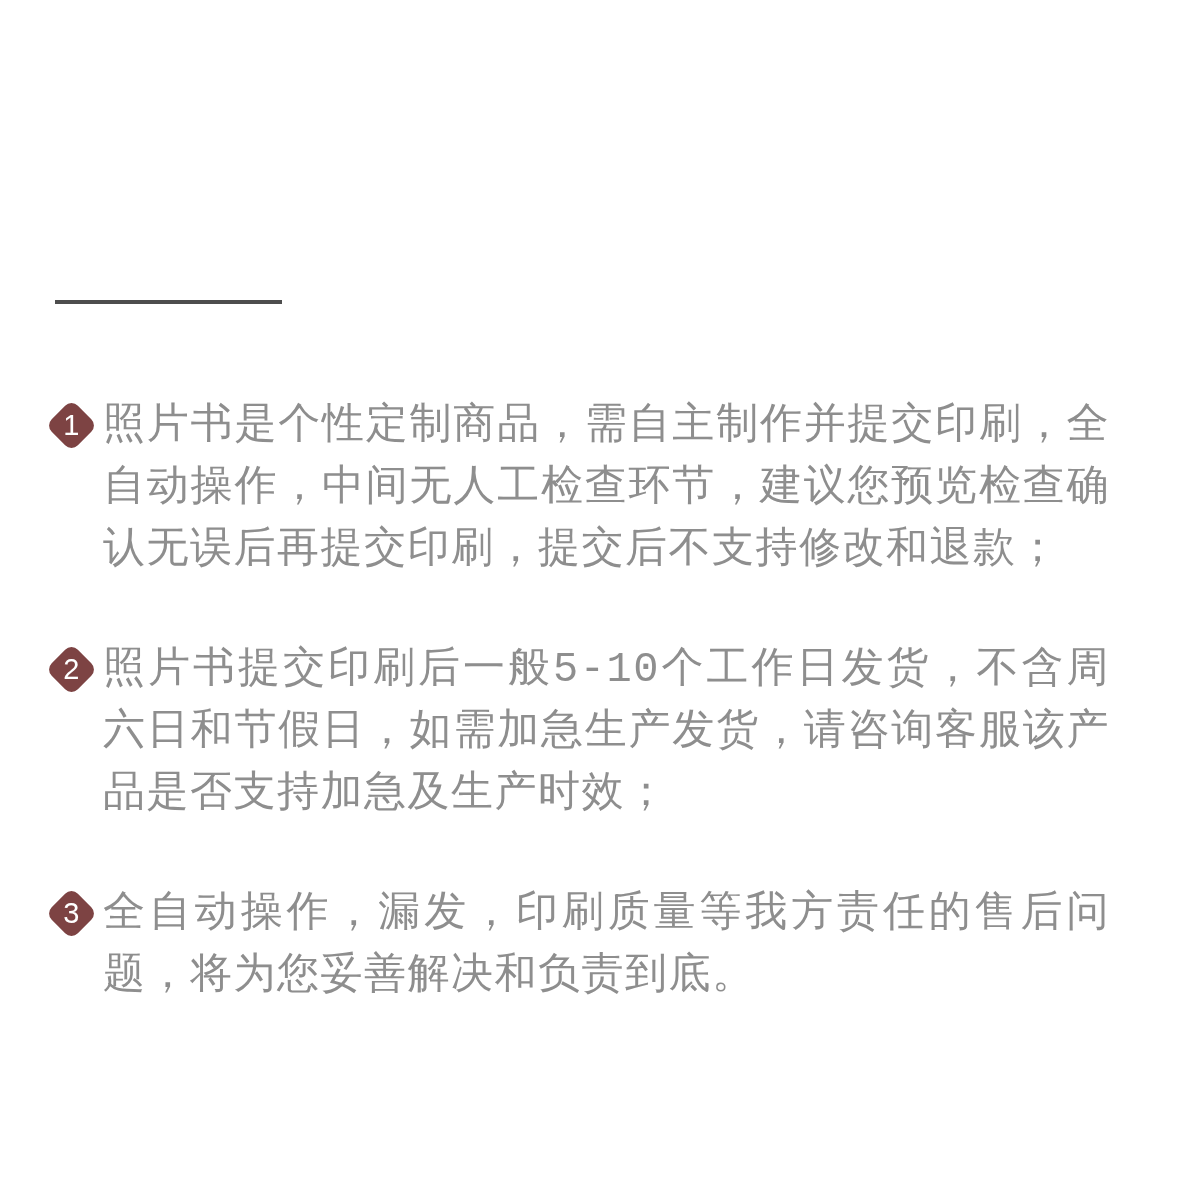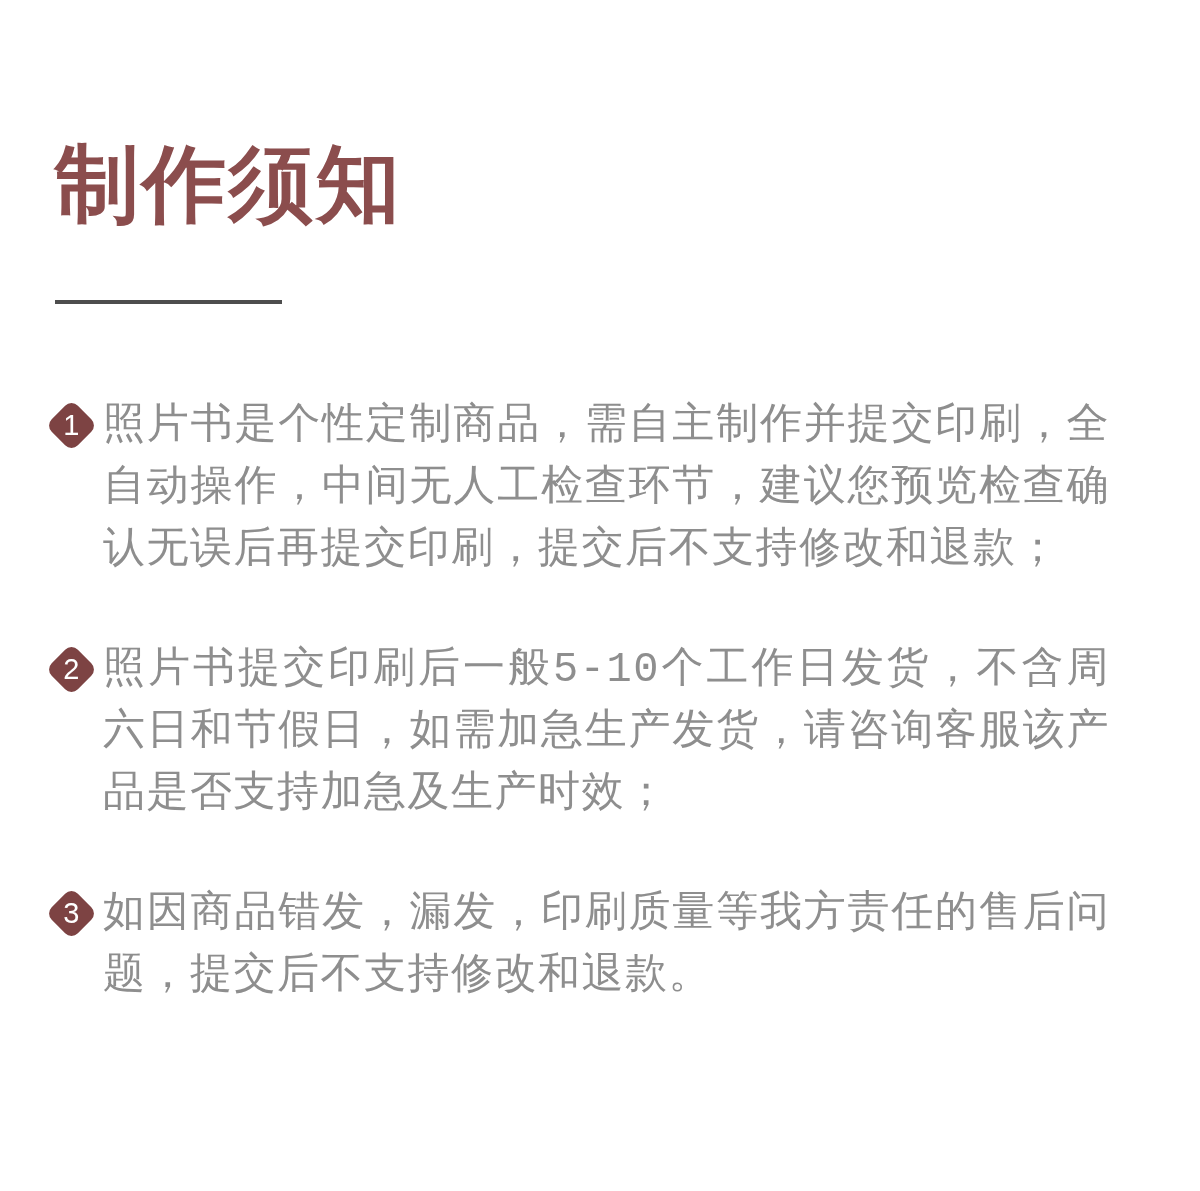--- a/index.html
+++ b/index.html
@@ -87,21 +87,20 @@
     text-align: justify;
     text-justify: inter-ideograph;
     font-family: Liberation Mono, monospace;
   }
 </style>
 </head>
 <body>
 
 <div class="page">
 
-  <h1 class="page-title">制作须知</h1>
 
   <div class="title-underline"></div>
 
   <div class="notice-list">
 
     <div class="notice-item">
       <div class="bullet-wrap">
         <div class="diamond">
           <span class="num">1</span>
         </div>
@@ -117,17 +116,17 @@
       </div>
       <p class="notice-text">照片书提交印刷后一般5-10个工作日发货，不含周六日和节假日，如需加急生产发货，请咨询客服该产品是否支持加急及生产时效；</p>
     </div>
 
     <div class="notice-item">
       <div class="bullet-wrap">
         <div class="diamond">
           <span class="num">3</span>
         </div>
       </div>
-      <p class="notice-text">如因商品错发，漏发，印刷质量等我方责任的售后问题，提交后不支持修改和退款。</p>
+      <p class="notice-text">全自动操作，漏发，印刷质量等我方责任的售后问题，将为您妥善解决和负责到底。</p>
     </div>
 
   </div>
 </div>
 
 </body></html>

